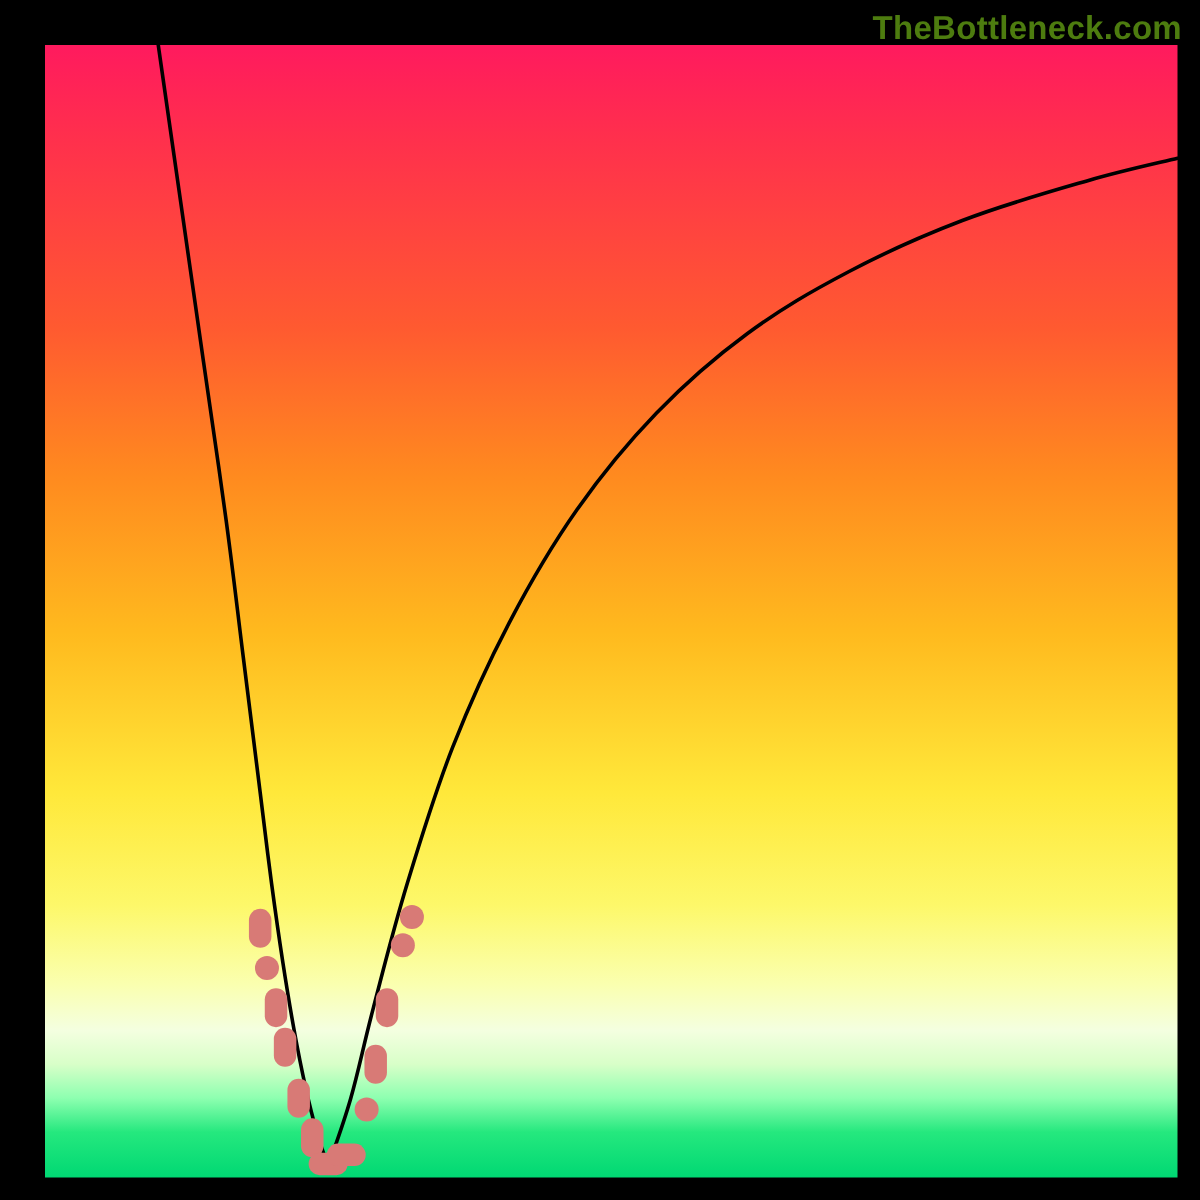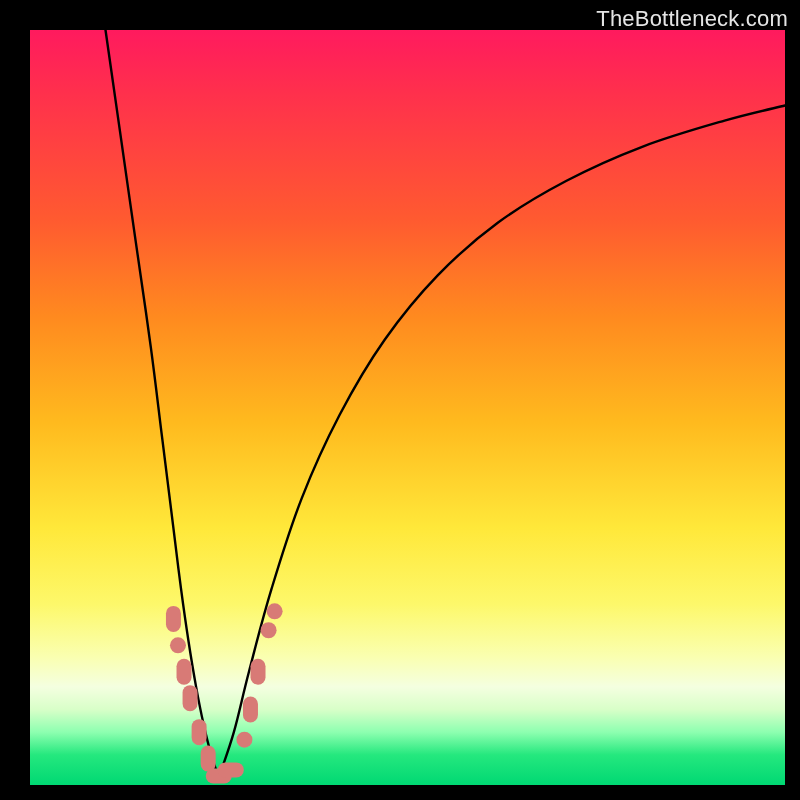--- a/index.html
+++ b/index.html
@@ -46,23 +46,23 @@
     left: 0;
     top: 0;
     width: 755px;
     height: 755px;
     overflow: visible;
   }
   .watermark {
     position: absolute;
     right: 12px;
     top: 6px;
-    color: #e5e5e5;
+    color: #4d7c0f;
     font-size: 22px;
-    font-weight: 400;
+    font-weight: 700;
     letter-spacing: 0.2px;
     user-select: none;
   }
 </style>
 </head>
 <body>
 
 <div class="stage">
 
   <div class="plot-area">

